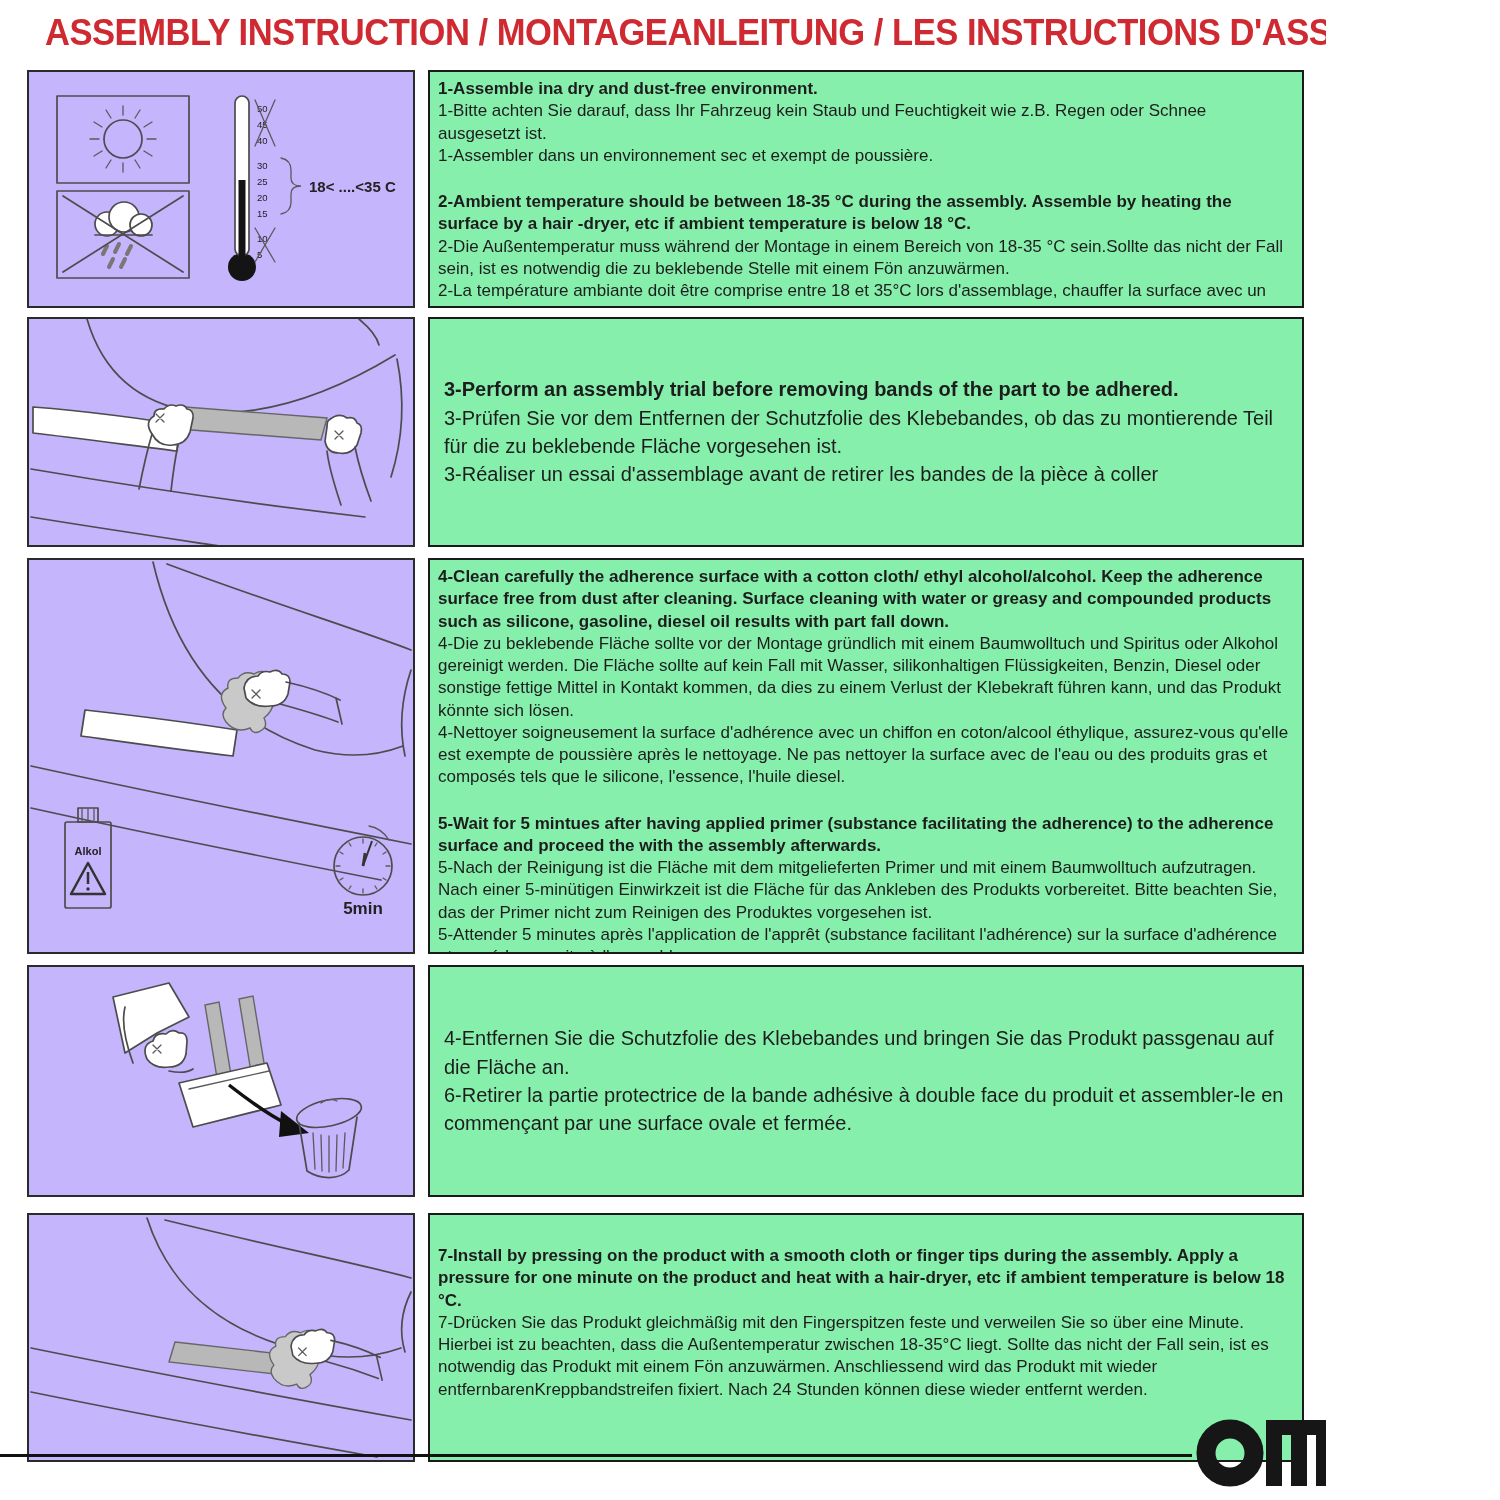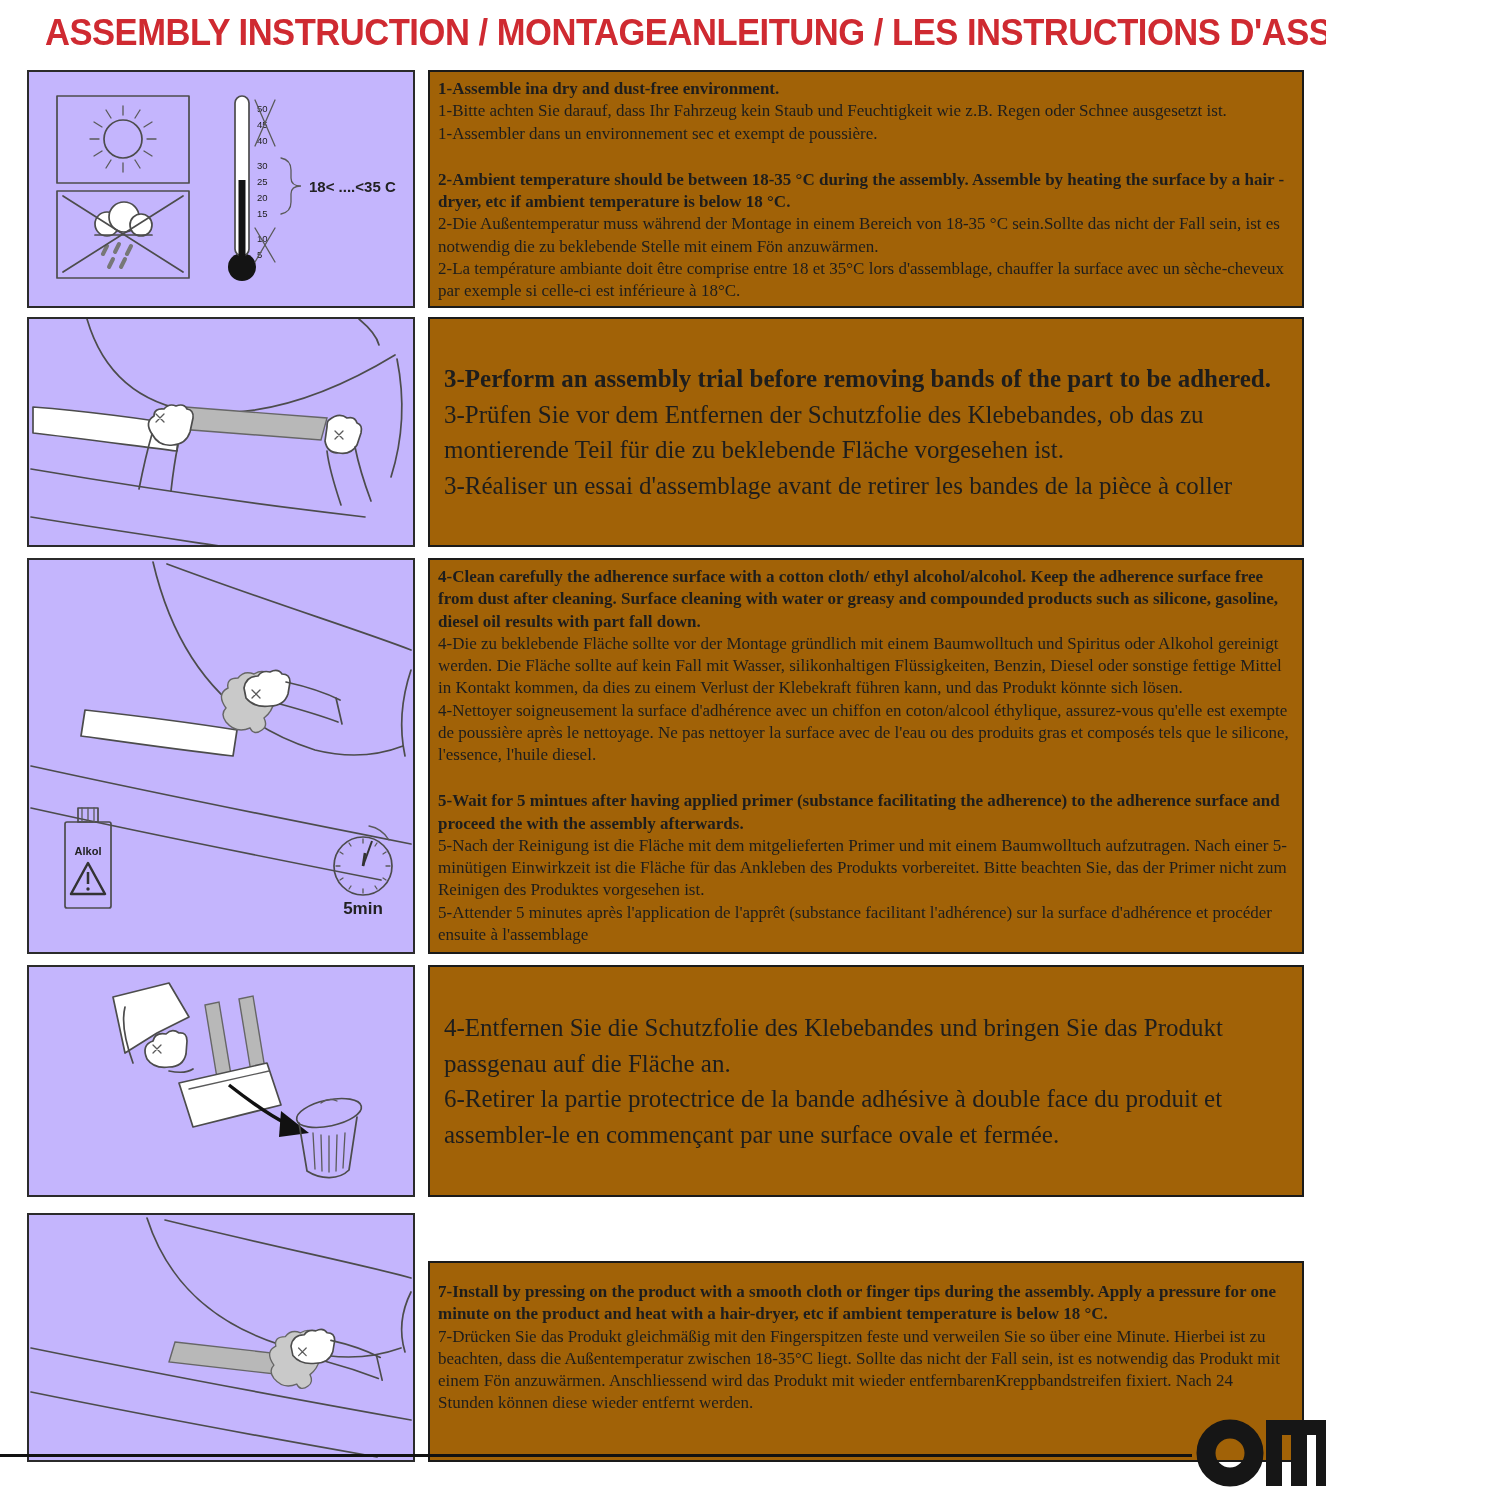--- a/index.html
+++ b/index.html
@@ -3,27 +3,27 @@
 <meta charset="utf-8">
 <style>
   html,body{margin:0;padding:0;background:#ffffff;}
   .page{position:relative;width:1326px;height:1500px;background:#fff;overflow:hidden;
         font-family:"Liberation Sans", sans-serif;color:#1d1d1d;}
   .page-title{position:absolute;left:45px;top:12px;margin:0;font-size:36px;font-weight:bold;
         letter-spacing:-0.5px;transform:scaleX(.96);transform-origin:left center;white-space:nowrap;}
   .row{position:absolute;left:27px;right:22px;display:flex;gap:13px;}
   .illu-box{width:388px;flex:0 0 388px;border:2px solid #2b2b2b;background:#c4b5fd;box-sizing:border-box;}
   .illu-box svg{display:block;width:100%;height:100%;}
-  .text-box{flex:1;border:2px solid #1a1a1a;background:#a16207;box-sizing:border-box;
-        padding:6px 12px 6px 8px;overflow:hidden;font-family:Liberation Serif, serif;}
+  .text-box{flex:1;border:2px solid #1a1a1a;background:#86efac;box-sizing:border-box;
+        padding:6px 12px 6px 8px;overflow:hidden;}
   .text-box.large{display:flex;flex-direction:column;justify-content:center;padding-left:14px;}
-  .text-box.pad-top{padding-top:18px;margin-top:48px;}
+  .text-box.pad-top{padding-top:30px;}
   .para{margin:0;}
   .small-text .para{font-size:17px;line-height:1.31;}
-  .large-text .para{font-size:25px;line-height:1.42;}
+  .large-text .para{font-size:20px;line-height:1.42;}
   .para.bold{font-weight:bold;}
   .para.gap{margin-top:24px;}
   
   #row1{top:70px;height:238px;}
   #row2{top:317px;height:230px;}
   #row3{top:558px;height:396px;}
   #row4{top:965px;height:232px;}
   #row5{top:1213px;height:249px;}
   .bottom-rule{position:absolute;left:0px;top:1454px;width:1192px;height:3px;background:#111;}
   .logo{position:absolute;left:1192px;top:1402px;width:302px;height:96px;}

